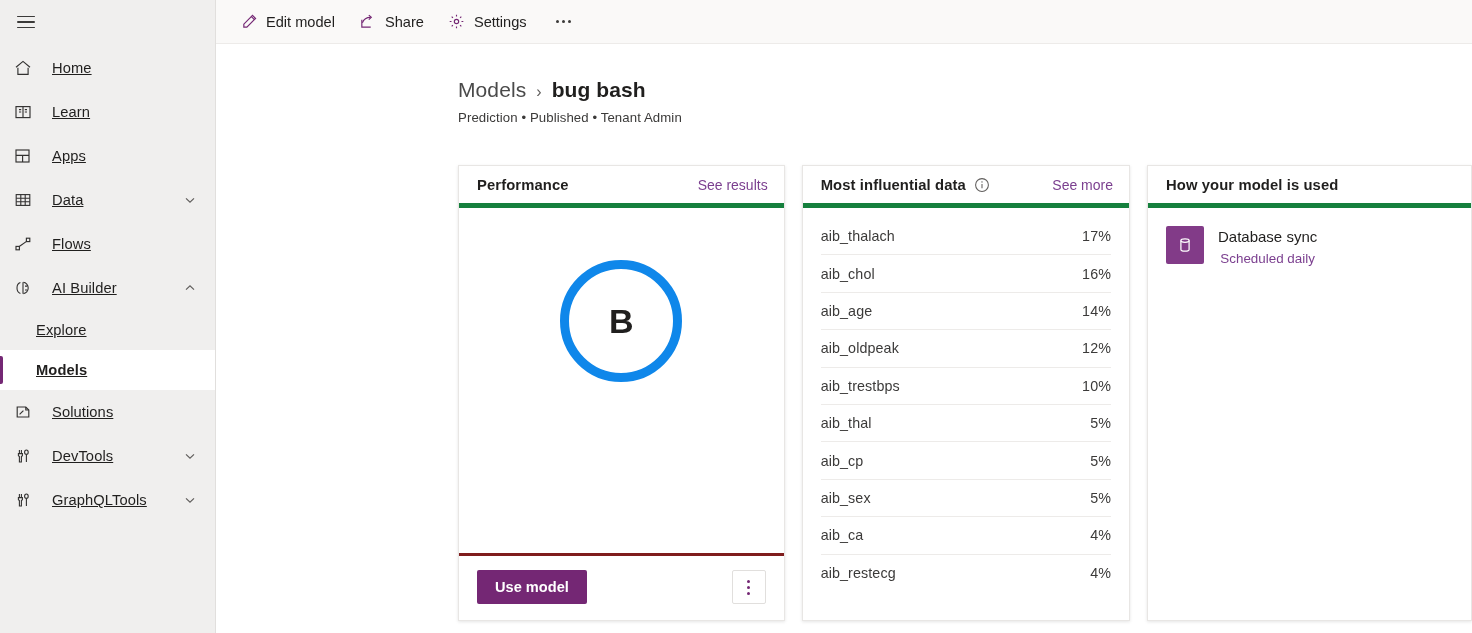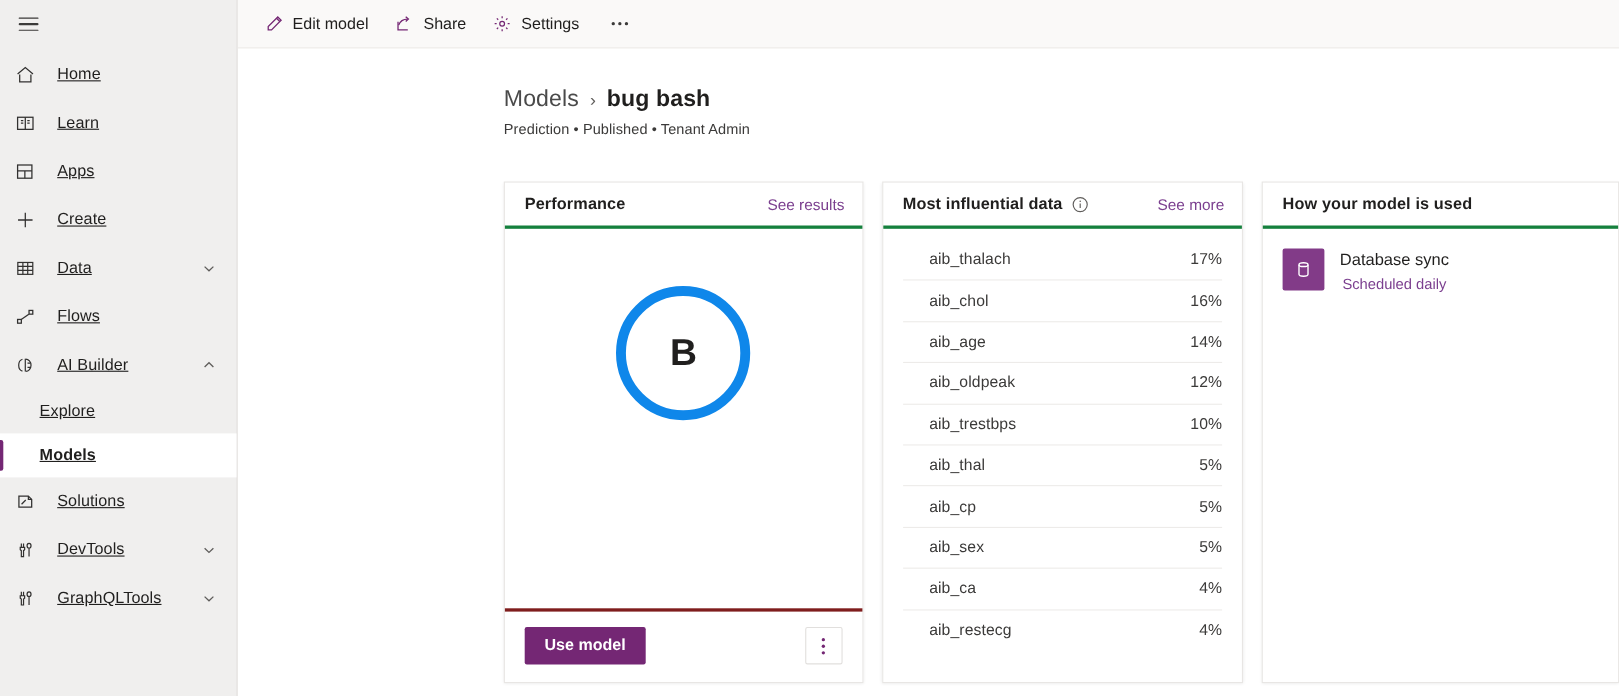--- a/index.html
+++ b/index.html
@@ -120,21 +120,21 @@
     display: flex; margin-top: 40px; gap: 17px;
   }
   .card {
     background: #ffffff;
     border: 1px solid #e8e6e4;
     box-shadow: 0 1.2px 3.2px rgba(0,0,0,.10);
     display: flex; flex-direction: column;
   }
   .card-hd {
     height: 42px; flex: 0 0 42px;
-    border-bottom: 3px solid #15803d;
+    border-bottom: 5px solid #15803d;
     display: flex; align-items: center;
     padding: 0 16px 0 18px;
   }
   .card-hd .title {
     font-size: 14.8px; font-weight: 600; color: #201f1e; letter-spacing: .1px;
   }
   .card-hd .link {
     margin-left: auto; font-size: 14px; color: #7b3f8f; cursor: pointer;
   }
   .info-ico {
@@ -187,21 +187,21 @@
 
   
   .card-infl { width: 396px; height: 456px; }
   .infl-body { flex: 1 1 auto; padding: 10px 18px 0 18px; overflow: hidden; }
   .infl-row {
     display: flex; align-items: center;
     height: 37.4px; border-bottom: 1px solid #edebe9;
     font-size: 14.3px; color: #3b3a39;
   }
   .infl-row:last-child { border-bottom: none; }
-  .infl-row .name { flex: 1 1 auto; letter-spacing: .1px; margin-left: 24px; }
+  .infl-row .name { flex: 1 1 auto; letter-spacing: .1px; }
   .infl-row .pct { color: #3b3a39; letter-spacing: .1px; }
 
   
   .card-used { width: 392px; height: 456px; }
   .used-body { flex: 1 1 auto; padding: 18px 18px 0 18px; }
   .used-item { display: flex; align-items: flex-start; cursor: pointer; text-align: center; }
   .used-tile {
     width: 38px; height: 38px; background: #823B88;
     display: flex; align-items: center; justify-content: center;
     flex: 0 0 38px; border-radius: 2px;
@@ -247,29 +247,20 @@
       <div class="nav-item">
         <span class="ico">
           <svg width="20" height="20" viewBox="0 0 20 20" fill="none" stroke="#323130" stroke-width="1.15">
               <rect x="3" y="4" width="13" height="12"></rect>
               <path d="M3 9.4h13M9.6 9.4V16"></path>
             </svg>
         </span>
         <span class="lbl">Apps</span>
       </div>
 
-      <div class="nav-item">
-        <span class="ico">
-          <svg width="20" height="20" viewBox="0 0 20 20" fill="none" stroke="#323130" stroke-width="1.15">
-              <path d="M10 3.4v13.2M3.4 10h13.2"></path>
-            </svg>
-        </span>
-        <span class="lbl">Create</span>
-        <span class="chev"></span>
-      </div>
 
       <div class="nav-item">
         <span class="ico">
           <svg width="20" height="20" viewBox="0 0 20 20" fill="none" stroke="#323130" stroke-width="1.1">
               <rect x="3.2" y="4.6" width="13.6" height="10.8"></rect>
               <path d="M3.2 8.2h13.6M3.2 11.8h13.6M7.8 4.6v10.8M12.2 4.6v10.8"></path>
             </svg>
         </span>
         <span class="lbl">Data</span>
         <span class="chev">

